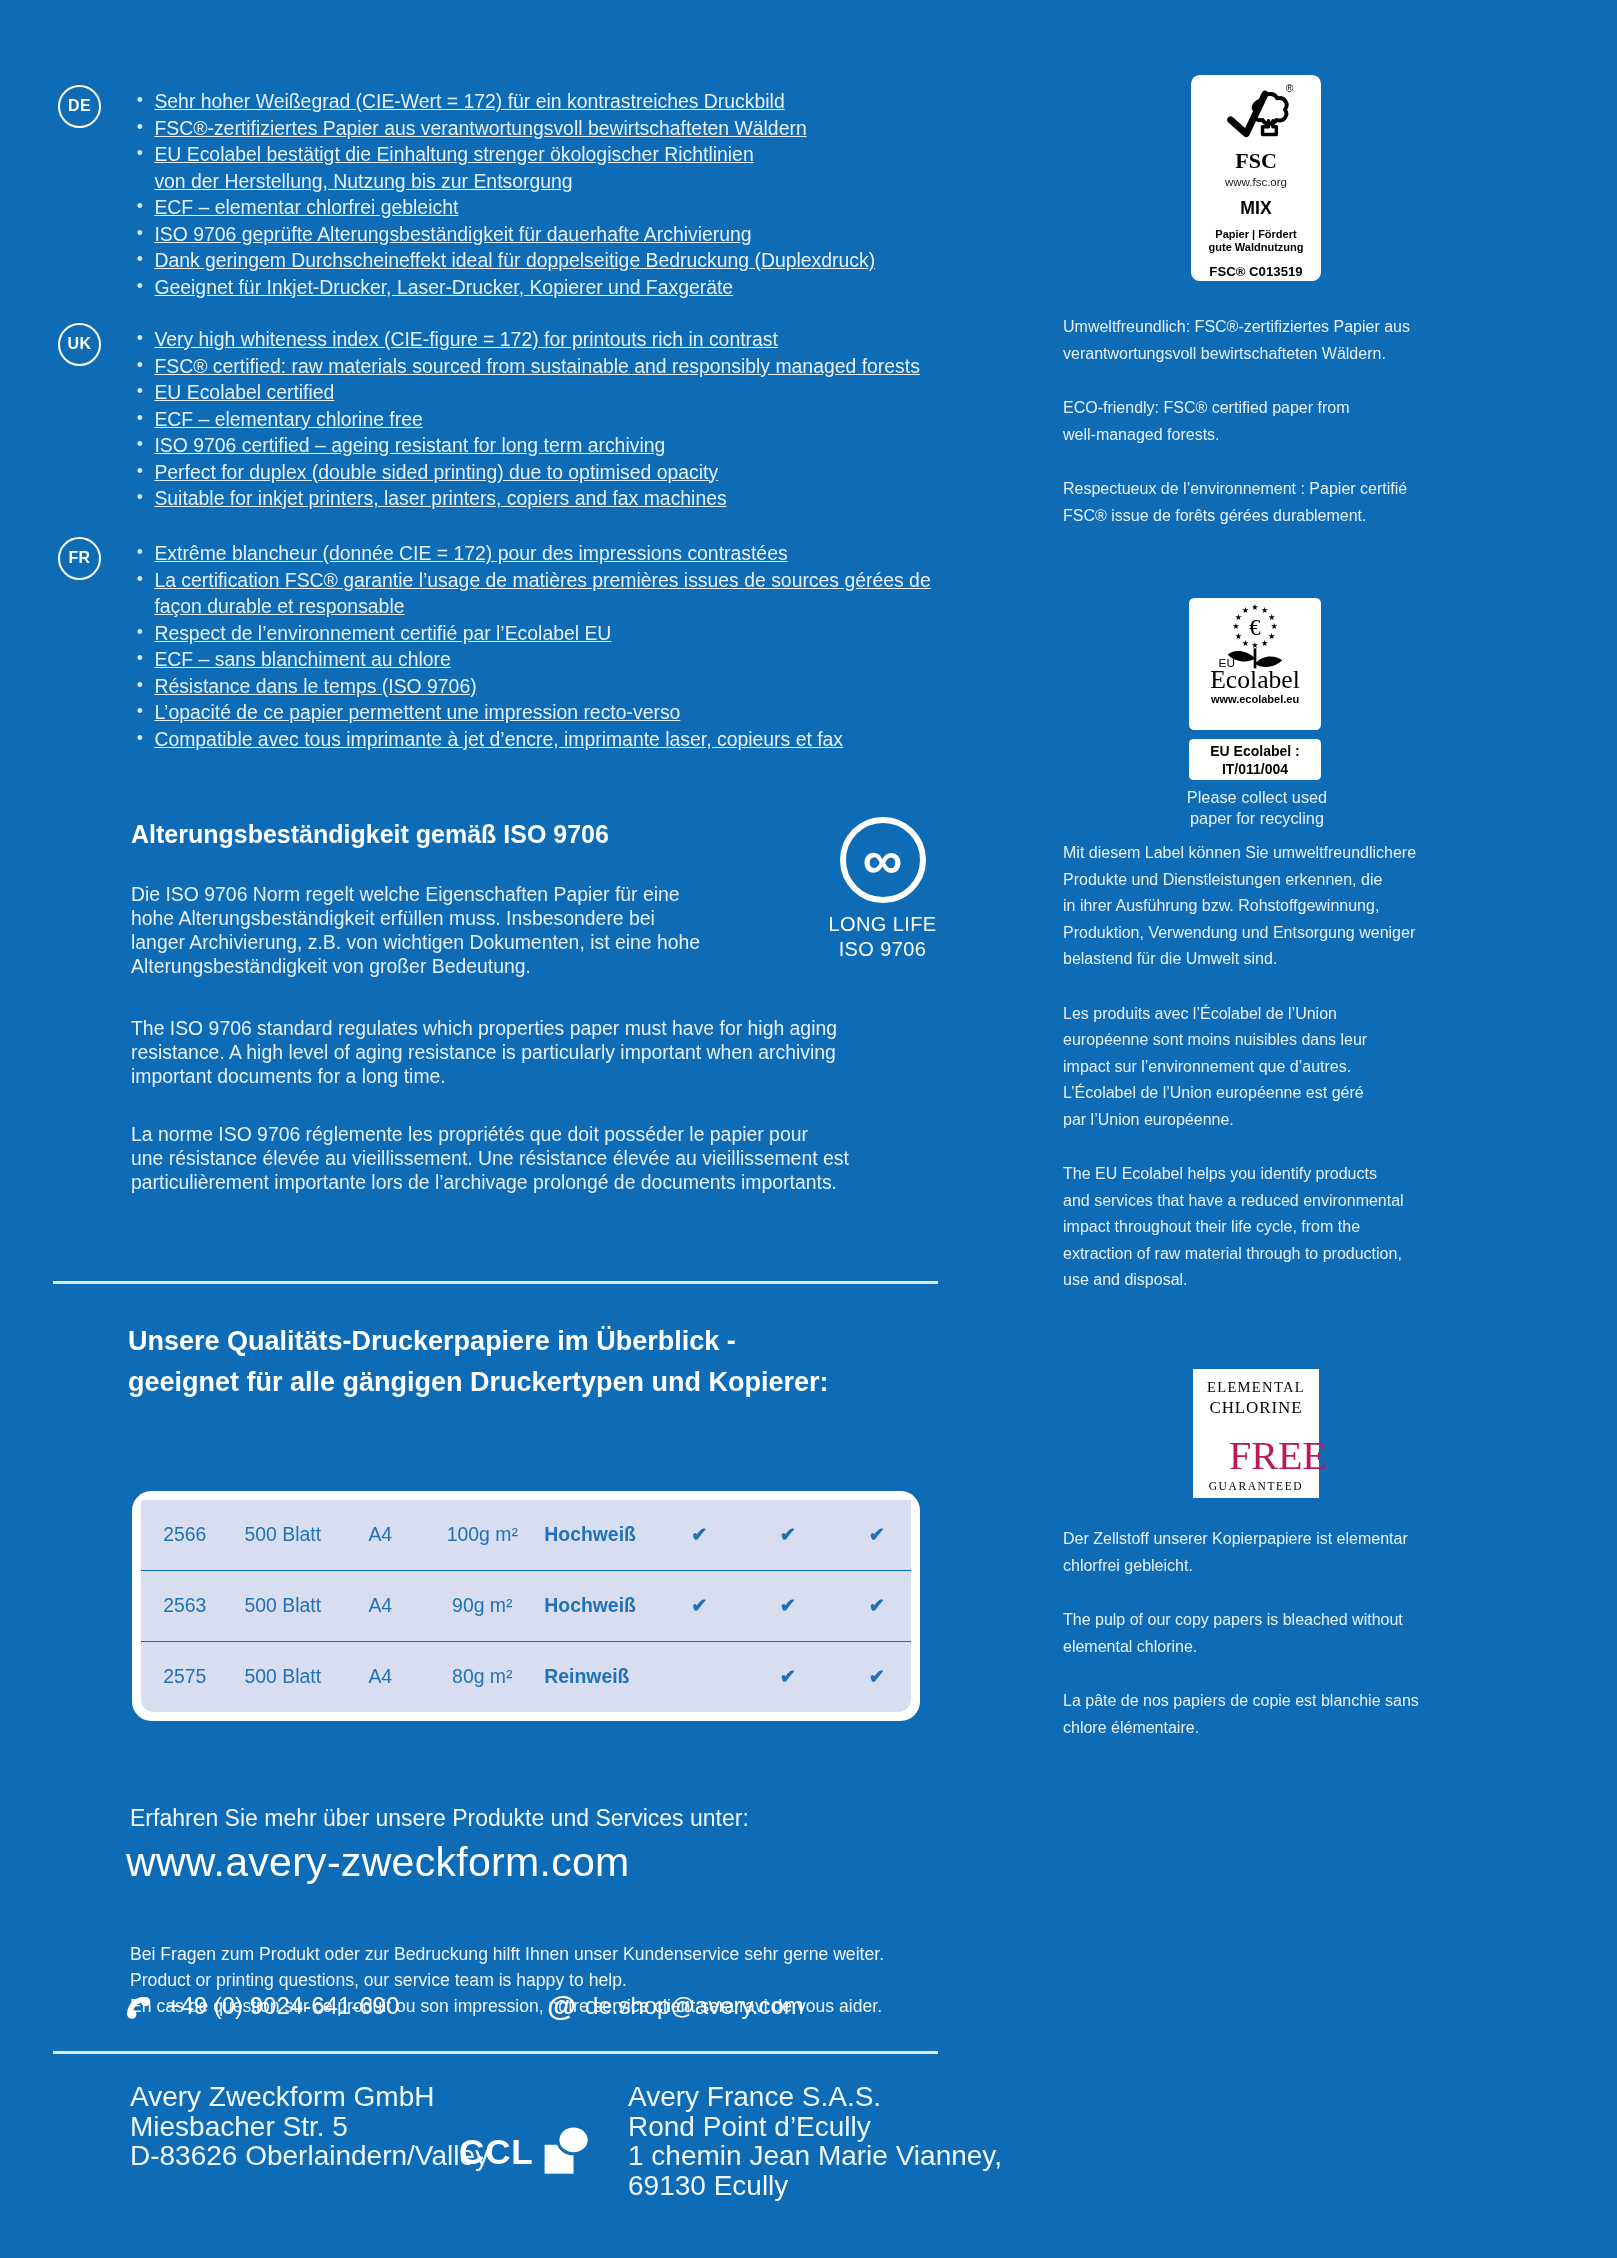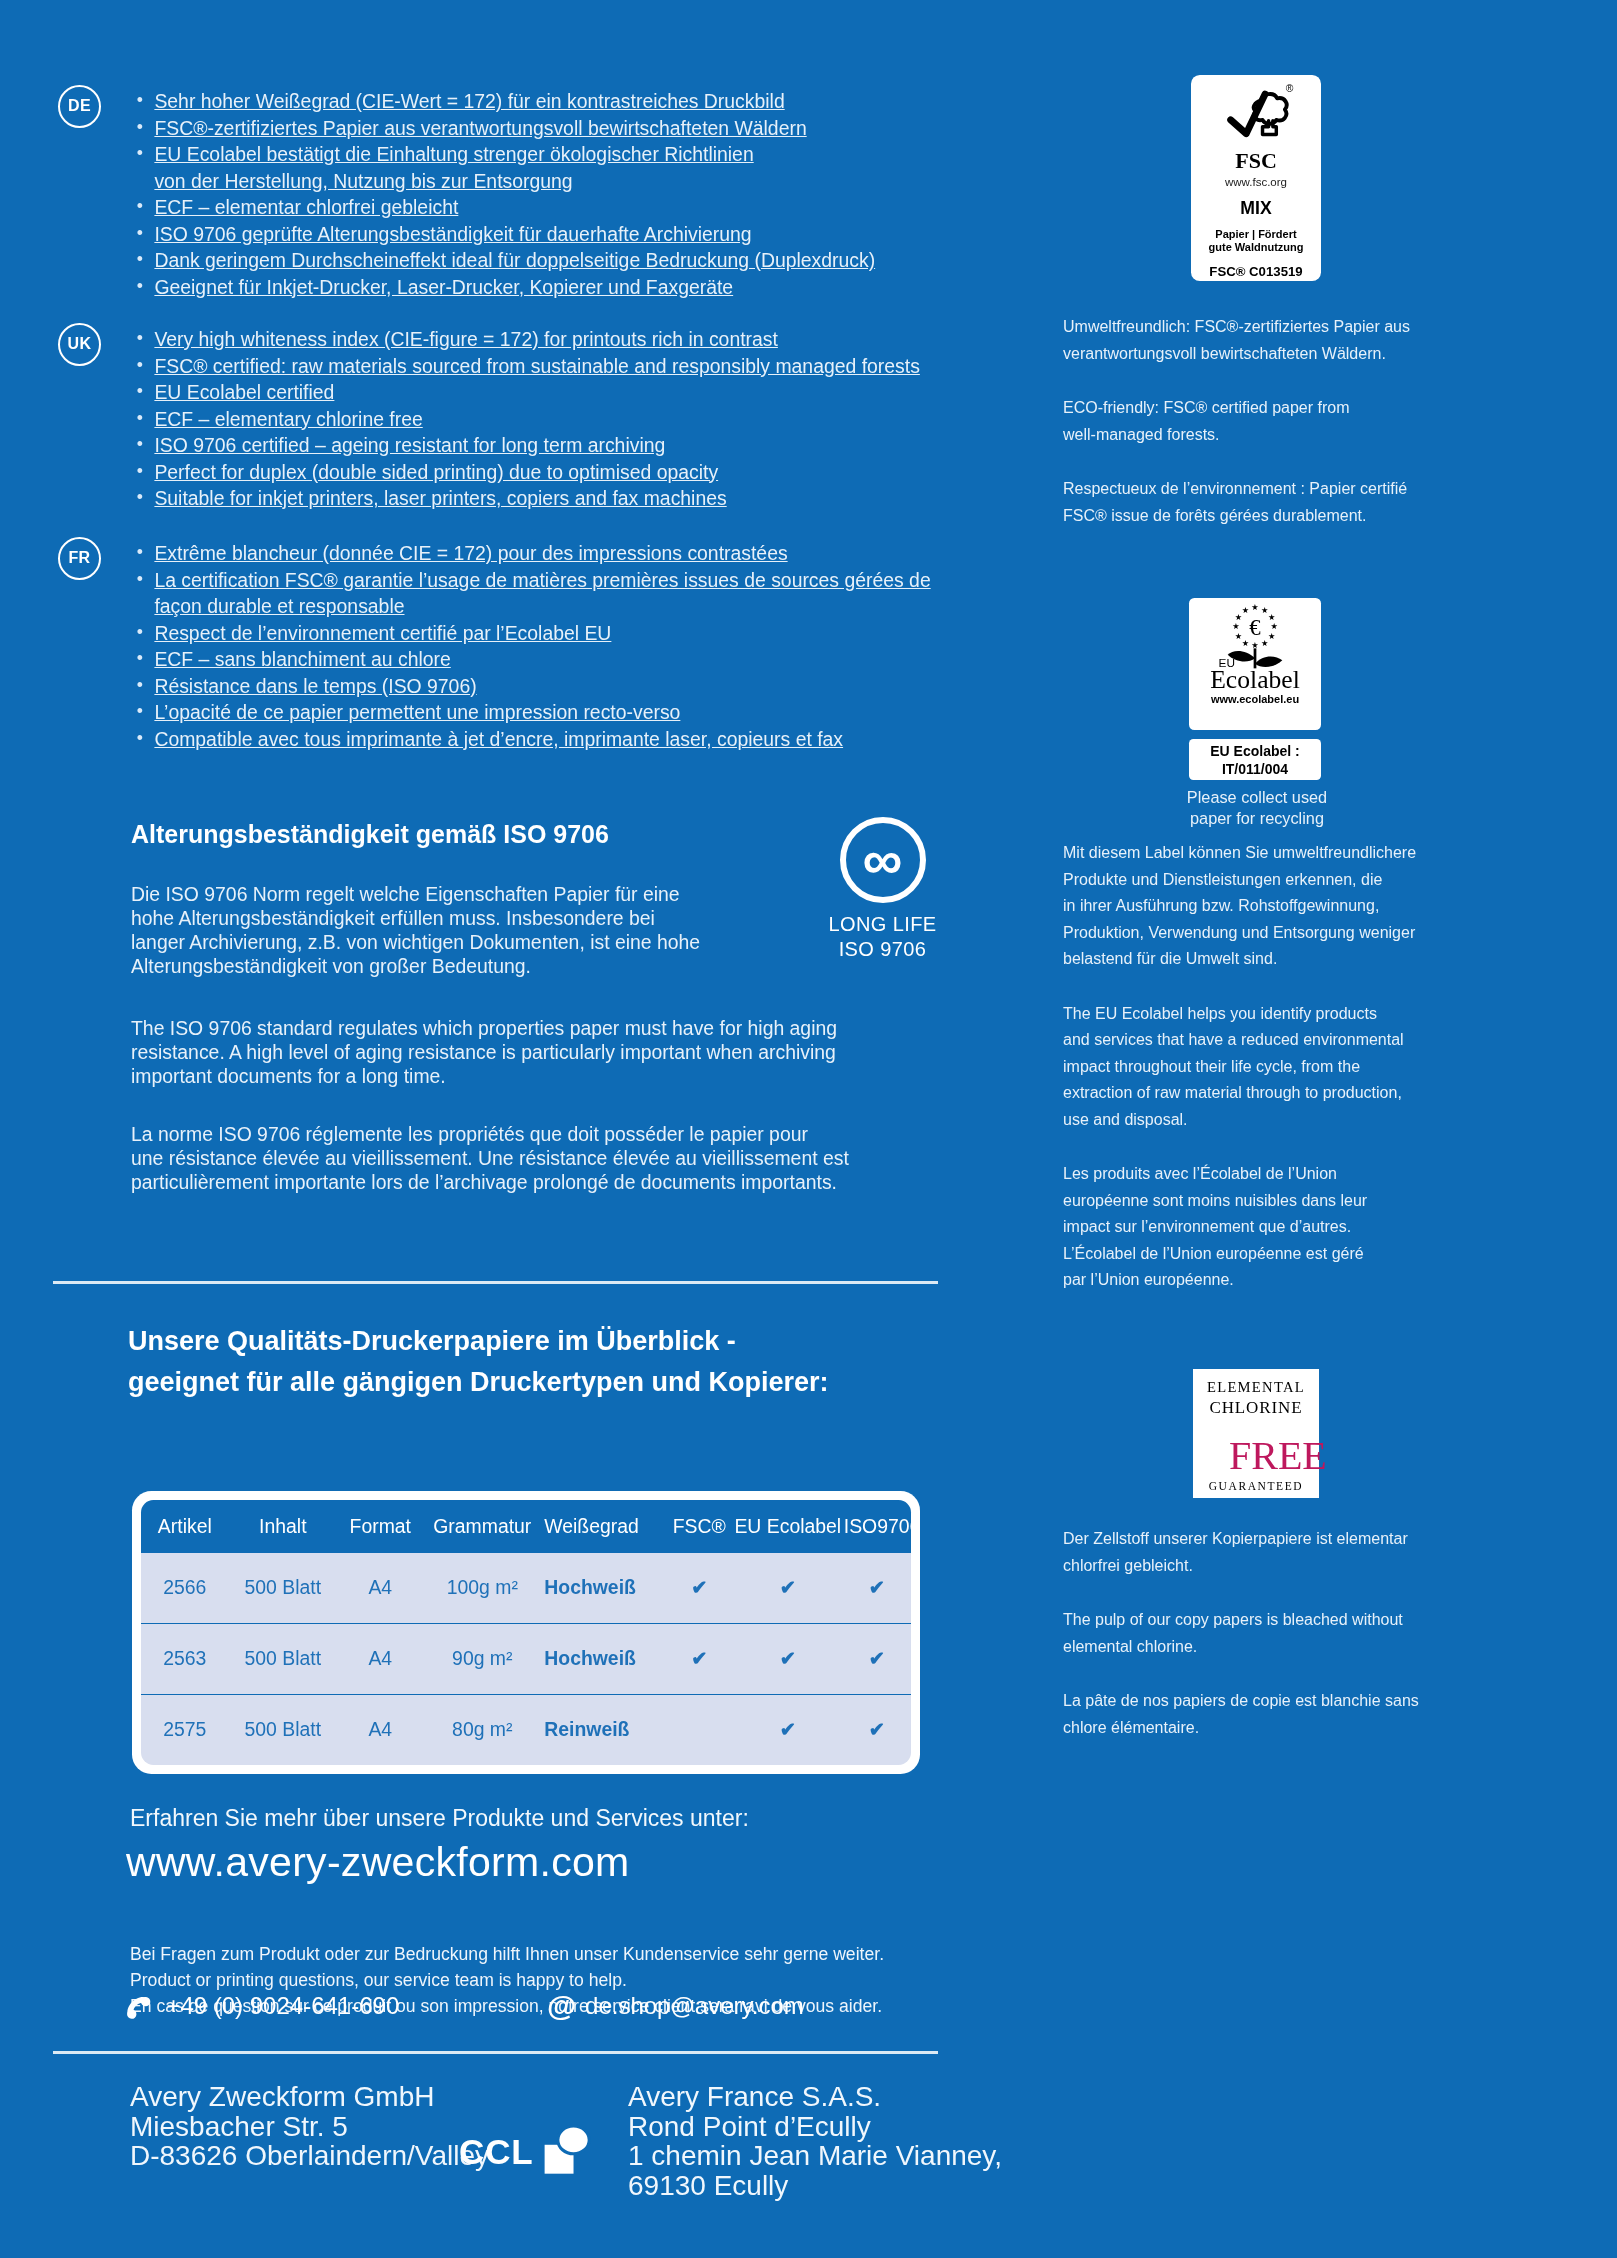--- a/index.html
+++ b/index.html
@@ -169,30 +169,20 @@
   </div>
 
   <div class="divider" style="top:1281px"></div>
 
   <h1 class="products-h">
     <span>Unsere Qualitäts-Druckerpapiere im Überblick -</span><br>
     <span>geeignet für alle gängigen Druckertypen und Kopierer:</span>
   </h1>
 
   <div class="ptable">
-    <div class="thead">
-      <span class="tc">Artikel</span>
-      <span class="tc">Inhalt</span>
-      <span class="tc">Format</span>
-      <span class="tc">Grammatur</span>
-      <span class="tl">Weißegrad</span>
-      <span class="tc hdr-fsc">FSC®</span>
-      <span class="tc">EU Ecolabel</span>
-      <span class="tc">ISO9706</span>
-    </div>
     <div class="trow">
       <span class="tc">2566</span>
       <span class="tc">500 Blatt</span>
       <span class="tc">A4</span>
       <span class="tc">100g m²</span>
       <span class="tl wname">Hochweiß</span>
       <span class="tc chk">✔</span>
       <span class="tc chk">✔</span>
       <span class="tc chk">✔</span>
     </div>
@@ -321,30 +311,30 @@
   </div>
   <div class="eco-note" style="white-space:pre-line">Please collect used
 paper for recycling</div>
 
   <div class="rp" style="top:840px">
     <p>Mit diesem Label können Sie umweltfreundlichere
 Produkte und Dienstleistungen erkennen, die
 in ihrer Ausführung bzw. Rohstoffgewinnung,
 Produktion, Verwendung und Entsorgung weniger
 belastend für die Umwelt sind.</p>
+    <p>Les produits avec l’Écolabel de l’Union
+européenne sont moins nuisibles dans leur
+impact sur l’environnement que d’autres.
+L’Écolabel de l’Union européenne est géré
+par l’Union européenne.</p>
     <p>The EU Ecolabel helps you identify products
 and services that have a reduced environmental
 impact throughout their life cycle, from the
 extraction of raw material through to production,
 use and disposal.</p>
-    <p>Les produits avec l’Écolabel de l’Union
-européenne sont moins nuisibles dans leur
-impact sur l’environnement que d’autres.
-L’Écolabel de l’Union européenne est géré
-par l’Union européenne.</p>
   </div>
 
   <div class="ecf-box">
     <div class="ecf-l1">ELEMENTAL</div>
     <div class="ecf-l2">CHLORINE</div>
     <div class="ecf-l3">FREE</div>
     <div class="ecf-l4">GUARANTEED</div>
   </div>
 
   <div class="rp" style="top:1526px">

